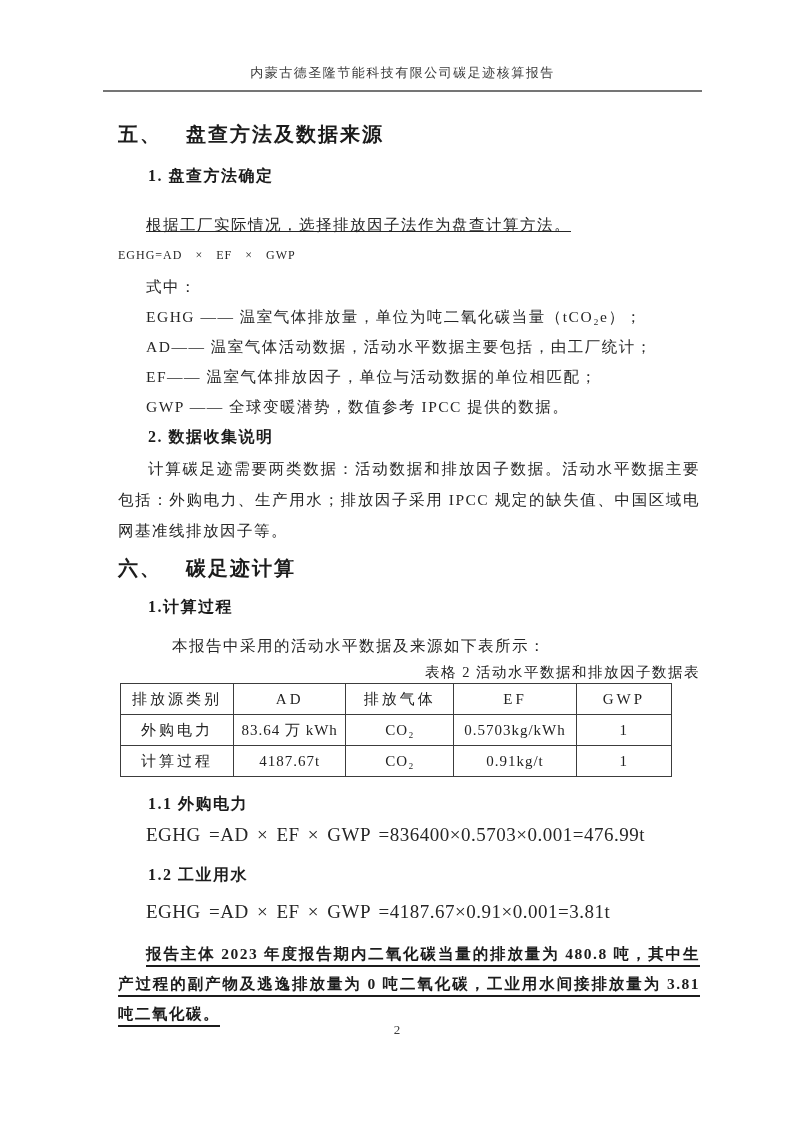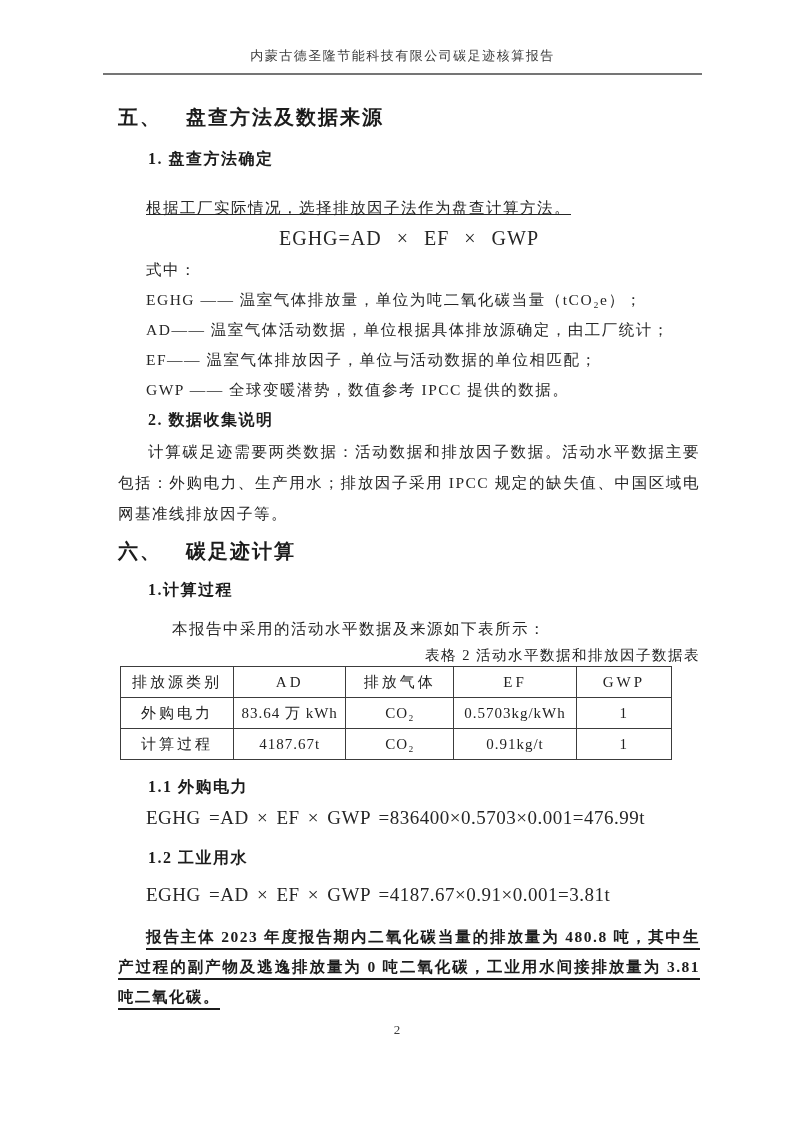--- a/index.html
+++ b/index.html
@@ -9,21 +9,21 @@
     font-family: "Liberation Serif", "DejaVu Serif", serif;
     color: #262626;
     position: relative;
     overflow: hidden;
   }
   .page { width: 794px; height: 1123px; position: relative; }
 
   
   .doc-header {
     margin: 0 92px 0 103px;
-    padding: 47px 0 8px 0;
+    padding: 64px 0 8px 0;
     border-bottom: 2px solid #757575;
     text-align: center;
     font-size: 13px;
     letter-spacing: 1.5px;
     color: #3a3a3a;
   }
 
   .content { margin: 0 94px 0 118px; }
 
   
@@ -56,22 +56,22 @@
   .h2-water { margin-top: 14px; }
 
   .bodytext {
     font-size: 15.5px;
     letter-spacing: 1.5px;
     line-height: 31px;
     margin: 0;
   }
   .p-method { margin-top: 22px; text-indent: 28px; text-decoration: underline; }
   .formula-line {
-    margin: 0; text-align: center;
-    font-size: 20px; line-height: 31px;
+    margin: 0; 
+    font-size: 12px; line-height: 31px;
     word-spacing: 9px; letter-spacing: 1px;
   }
   .p-where { padding-left: 28px; line-height: 31px; }
   .def-line { padding-left: 28px; line-height: 30px; }
   .p-data { margin-top: 5px; text-align: justify; text-indent: 30px; }
   .p-intro { margin-top: 12px; text-indent: 54px; }
 
   .table-caption {
     text-align: right;
     font-size: 14.5px;
@@ -157,21 +157,21 @@
 
     <div class="h2 h2-method">1. 盘查方法确定</div>
 
     <p class="bodytext p-method">根据工厂实际情况，选择排放因子法作为盘查计算方法。</p>
 
     <p class="formula-line">EGHG=AD × EF × GWP</p>
 
     <p class="bodytext p-where">式中：</p>
 
     <p class="bodytext def-line">EGHG —— 温室气体排放量，单位为吨二氧化碳当量（tCO₂e）；</p>
-    <p class="bodytext def-line">AD—— 温室气体活动数据，单位根据具体排放源确定，由工厂统计；</p>
+    <p class="bodytext def-line">AD—— 温室气体活动数据，活动水平数据主要包括，由工厂统计；</p>
     <p class="bodytext def-line">EF—— 温室气体排放因子，单位与活动数据的单位相匹配；</p>
     <p class="bodytext def-line">GWP —— 全球变暖潜势，数值参考 IPCC 提供的数据。</p>
 
     <div class="h2 h2-data">2. 数据收集说明</div>
 
     <p class="bodytext p-data">计算碳足迹需要两类数据：活动数据和排放因子数据。活动水平数据主要包括：外购电力、生产用水；排放因子采用 IPCC 规定的缺失值、中国区域电网基准线排放因子等。</p>
 
     <div class="h1 h1-s6">
       <span class="h1-num">六、</span>
       <span>碳足迹计算</span>

